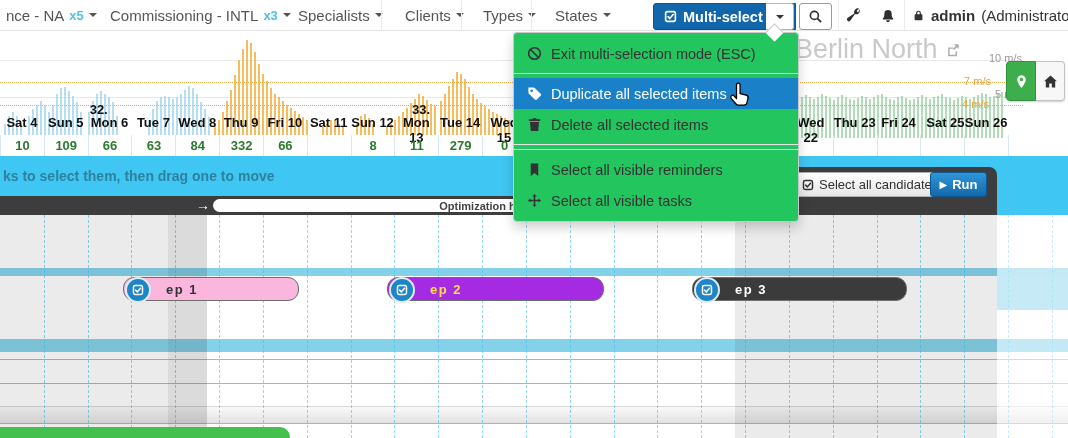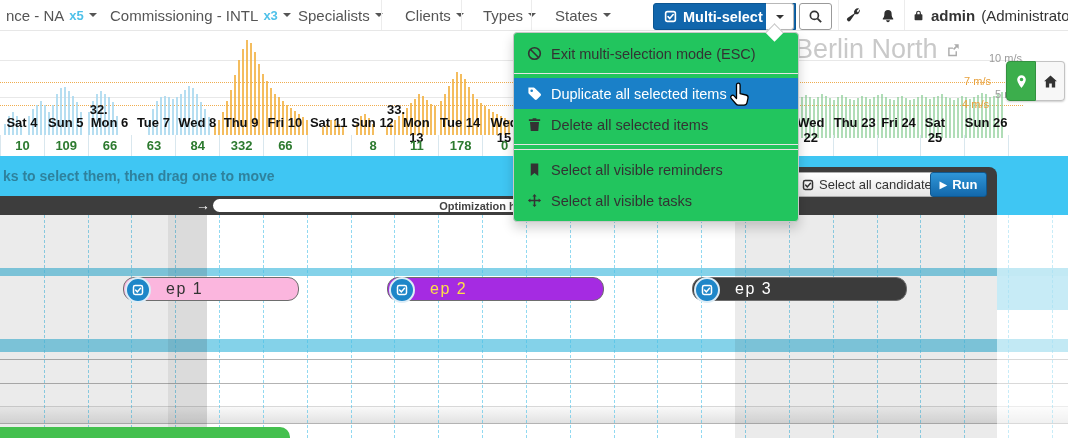--- a/index.html
+++ b/index.html
@@ -59,21 +59,21 @@
   .g-row-line{position:absolute;left:0;width:1068px;height:1px;background:#b3b3b3;z-index:2;}
   .g-grad-row{position:absolute;left:0;width:1068px;top:192px;height:16px;background:linear-gradient(#f9f9f9,#e2e2e2);z-index:1;}
   .day-line{position:absolute;top:0;height:223px;width:0;border-left:1px dashed rgba(72,192,232,.6);z-index:3;}
   .ov{position:absolute;top:0;height:223px;z-index:4;}
   .ov-left{left:0;width:207px;background:rgba(40,40,40,.095);}
   .ov-today{left:168px;width:39px;background:rgba(40,40,40,.08);}
   .ov-right{left:735px;width:262px;background:rgba(40,40,40,.095);}
   .ov-strip{left:997px;width:71px;background:rgba(255,255,255,.5);}
   .task{position:absolute;top:62px;height:24px;border:1px solid #6e6e6e;border-radius:11px;z-index:5;
         display:flex;align-items:center;box-sizing:border-box;cursor:pointer;}
-  .task-label{margin-left:42px;font-size:16px;font-weight:normal;letter-spacing:1.5px;white-space:nowrap;}
+  .task-label{margin-left:42px;font-size:13px;font-weight:bold;letter-spacing:1.5px;white-space:nowrap;}
   .task-badge{position:absolute;left:1px;top:-1px;width:22px;height:22px;border-radius:50%;background:#1e86c8;
               border:2px solid rgba(255,255,255,.85);display:flex;align-items:center;justify-content:center;color:#fff;z-index:6;cursor:pointer;}
   .footer-bar{position:absolute;top:212px;height:11px;left:0;border-radius:0 10px 0 0;z-index:5;}
   
   .dropdown{left:513px;top:32px;width:284px;background:#22c55e;border:1px solid #c8c8c8;border-radius:4px;
             box-shadow:0 6px 12px rgba(0,0,0,.18);z-index:90;padding:5px 0;}
   .dd-notch{position:absolute;left:254px;top:-7px;width:12px;height:12px;background:#fff;transform:rotate(45deg);
             border-left:1px solid #c8c8c8;border-top:1px solid #c8c8c8;}
   .menu-item{height:31px;display:flex;align-items:center;gap:9px;padding:0 13px;font-size:14.5px;color:#333;cursor:pointer;white-space:nowrap;}
   .menu-item.hl{background:#1a80c8;color:#fff;}
@@ -268,21 +268,21 @@
         <div class="bar" style="left: 1001px; top: 62px; height: 46px; background: rgb(143, 207, 152); opacity: 0.7;"></div>
       </div>
     <div id="scale-labels">
         <div class="ms-label gray" style="top: 22px; left: 962px; width: 60px; text-align: right;">10 m/s</div>
         <div class="ms-label orange" style="top: 45px; left: 931px; width: 60px; text-align: right;">7 m/s</div>
         <div class="ms-label gray" style="top: 58px; left: 962px; width: 60px; text-align: right;">5 m/s</div>
         <div class="ms-label orange" style="top: 68px; left: 929px; width: 60px; text-align: right;">4 m/s</div>
       </div>
     <div id="week-labels">
         <div class="week-label" style="left: 89.66px;">32.</div>
-        <div class="week-label" style="left: 387px; text-align: center;">33.</div>
+        <div class="week-label" style="left: 412px; text-align: center;">33.</div>
       </div>
     <div id="day-cells">
         <div class="day-label" style="left: 0px; width: 43.83px;">Sat 4</div>
         <div class="day-value" style="left: 0px; width: 42.83px;">10</div>
         <div class="day-label" style="left: 43.83px; width: 43.83px;">Sun 5</div>
         <div class="day-value" style="left: 43.83px; width: 42.83px;">109</div>
         <div class="day-label" style="left: 87.66px; width: 43.83px;">Mon 6</div>
         <div class="day-value" style="left: 87.66px; width: 42.83px;">66</div>
         <div class="day-label" style="left: 131.49px; width: 43.83px;">Tue 7</div>
         <div class="day-value" style="left: 131.49px; width: 42.83px;">63</div>
@@ -292,42 +292,42 @@
         <div class="day-value" style="left: 219.15px; width: 42.83px;">332</div>
         <div class="day-label" style="left: 262.98px; width: 43.83px;">Fri 10</div>
         <div class="day-value" style="left: 262.98px; width: 42.83px;">66</div>
         <div class="day-label" style="left: 306.81px; width: 43.83px;">Sat 11</div>
         <div class="day-value" style="left: 306.81px; width: 42.83px;"></div>
         <div class="day-label" style="left: 350.64px; width: 43.83px;">Sun 12</div>
         <div class="day-value" style="left: 350.64px; width: 42.83px;">8</div>
         <div class="day-label" style="left: 394.47px; width: 43.83px;">Mon 13</div>
         <div class="day-value" style="left: 394.47px; width: 42.83px;">11</div>
         <div class="day-label" style="left: 438.3px; width: 43.83px;">Tue 14</div>
-        <div class="day-value" style="left: 438.3px; width: 42.83px;">178</div>
+        <div class="day-value" style="left: 438.3px; width: 42.83px;">279</div>
         <div class="day-label" style="left: 482.13px; width: 43.83px;">Wed 15</div>
         <div class="day-value" style="left: 482.13px; width: 42.83px;">0</div>
         <div class="day-label" style="left: 525.96px; width: 43.83px;"></div>
         <div class="day-value" style="left: 525.96px; width: 42.83px;"></div>
         <div class="day-label" style="left: 569.79px; width: 43.83px;"></div>
         <div class="day-value" style="left: 569.79px; width: 42.83px;"></div>
         <div class="day-label" style="left: 613.62px; width: 43.83px;"></div>
         <div class="day-value" style="left: 613.62px; width: 42.83px;"></div>
         <div class="day-label" style="left: 657.45px; width: 43.83px;"></div>
         <div class="day-value" style="left: 657.45px; width: 42.83px;"></div>
         <div class="day-label" style="left: 701.28px; width: 43.83px;"></div>
         <div class="day-value" style="left: 701.28px; width: 42.83px;"></div>
         <div class="day-label" style="left: 745.11px; width: 43.83px;"></div>
         <div class="day-value" style="left: 745.11px; width: 42.83px;"></div>
         <div class="day-label" style="left: 788.94px; width: 43.83px;">Wed 22</div>
         <div class="day-value" style="left: 788.94px; width: 42.83px;"></div>
         <div class="day-label" style="left: 832.77px; width: 43.83px;">Thu 23</div>
         <div class="day-value" style="left: 832.77px; width: 42.83px;"></div>
         <div class="day-label" style="left: 876.6px; width: 43.83px;">Fri 24</div>
         <div class="day-value" style="left: 876.6px; width: 42.83px;"></div>
-        <div class="day-label" style="left: 920.43px; width: 29px;">Sat 25</div>
+        <div class="day-label" style="left: 920.43px; width: 50px;">Sat 25</div>
         <div class="day-value" style="left: 920.43px; width: 42.83px;"></div>
         <div class="day-label" style="left: 964.26px; width: 43.83px;">Sun 26</div>
         <div class="day-value last" style="left: 964.26px; width: 42.83px;"></div>
       </div>
   </div>
 
   <div class="abs cyan-bar">
     <div class="abs cyan-text">ks to select them, then drag one to move</div>
   </div>
   <div class="abs horizon-bar">

